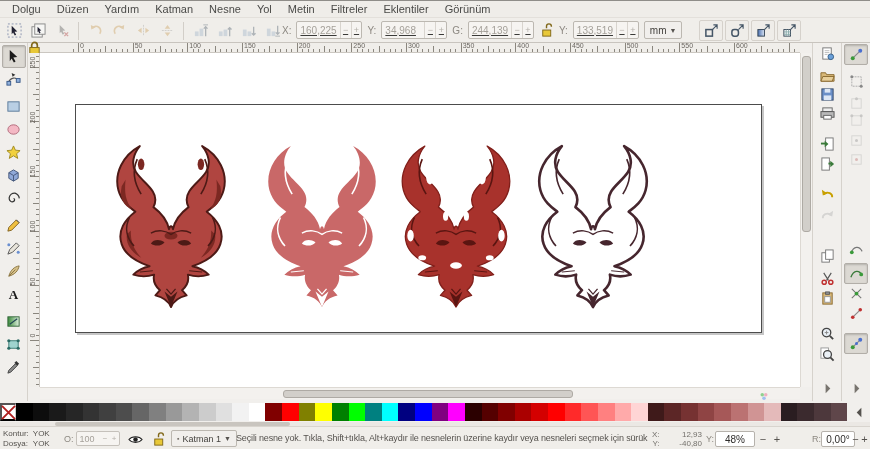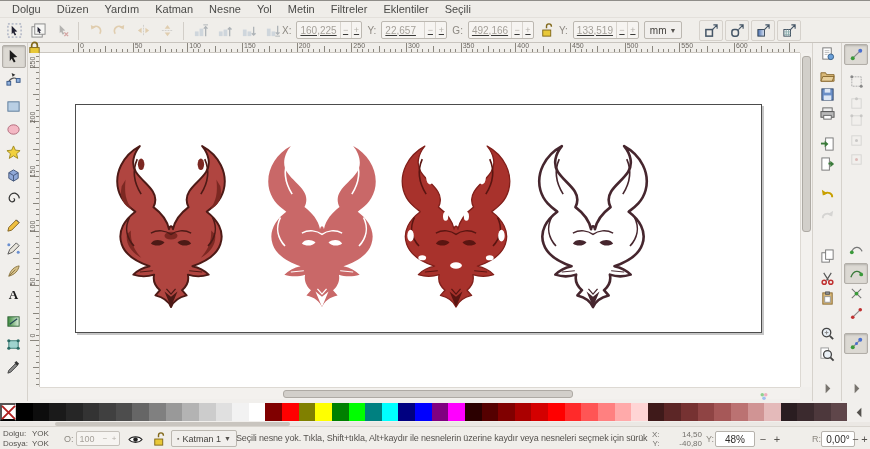--- a/index.html
+++ b/index.html
@@ -143,21 +143,21 @@
   <div class="menubar" id="menubar">
       <span class="menu-item">Dolgu</span>
       <span class="menu-item">Düzen</span>
       <span class="menu-item">Yardım</span>
       <span class="menu-item">Katman</span>
       <span class="menu-item">Nesne</span>
       <span class="menu-item">Yol</span>
       <span class="menu-item">Metin</span>
       <span class="menu-item">Filtreler</span>
       <span class="menu-item">Eklentiler</span>
-      <span class="menu-item">Seçili</span>
+      <span class="menu-item">Görünüm</span>
     </div>
 
   <div class="toolbar">
     <div class="selgrp" id="selgrp">
         <button class="tbtn">
           <span class="icon">
             <svg viewBox="0 0 16 16" width="15" height="15">
               <rect x="1" y="1" width="14" height="14" fill="none" stroke="#8a94b0" stroke-dasharray="2 2"></rect>
               <path d="M5 3l6 6-3 .4 1.8 3.2-1.5.8-1.8-3.2L5 12z" fill="#223"></path>
             </svg>
@@ -255,27 +255,27 @@
       </div>
     <div class="spingrp">
       <span class="spinlbl">X:</span>
       <span class="spin">
         <span class="val">160,225</span>
         <span class="st">−</span>
         <span class="st">+</span>
       </span>
       <span class="spinlbl">Y:</span>
       <span class="spin">
-        <span class="val">22,657</span>
+        <span class="val">34,968</span>
         <span class="st">−</span>
         <span class="st">+</span>
       </span>
       <span class="spinlbl">G:</span>
       <span class="spin">
-        <span class="val">492,166</span>
+        <span class="val">244,139</span>
         <span class="st">−</span>
         <span class="st">+</span>
       </span>
       <span class="icon">
           <svg viewBox="0 0 16 16" width="15" height="15">
             <rect x="4" y="7.5" width="8.5" height="6.5" fill="#e8c838" stroke="#80681a"></rect>
             <path d="M6.5 7V5a2.6 2.6 0 0 1 5.2 0v.6" fill="none" stroke="#80681a" stroke-width="1.5" transform="translate(1.5,-1.5)"></path>
           </svg>
         </span>
       <span class="spinlbl">Y:</span>
@@ -1008,21 +1008,21 @@
           <path d="M10 3L5 8l5 5z" fill="#55524e"></path>
         </svg>
       </span>
   </button>
   <div class="palscroll">
       <div class="palthumb"></div>
     </div>
 
   <div class="statusbar">
     <div class="fs">
-      <span>Dolgu:</span>
+      <span>Kontur:</span>
       <span>YOK</span>
       <span>Dosya:</span>
       <span>YOK</span>
     </div>
     <div class="opa">
       <span>O:</span>
       <span class="opabox">
         <span class="val">100</span>
         <span class="st">−</span>
         <span class="st">+</span>
@@ -1045,21 +1045,21 @@
         </span>
     </button>
     <button class="layerbtn">
       <span style="font-size:7px;color:#78746e">▪</span>
       <span>Katman 1</span>
       <span style="font-size:7px;color:#55524e">▼</span>
     </button>
     <div class="msg">Seçili nesne yok. Tıkla, Shift+tıkla, Alt+kaydır ile nesnelerin üzerine kaydır veya nesneleri seçmek için sürükle.</div>
     <div class="coords">
       <span>X:</span>
-      <span>14,50</span>
+      <span>12,93</span>
       <span>Y:</span>
       <span>-40,80</span>
     </div>
     <span class="zr-lbl" style="left:706px">Y:</span>
     <span class="zrbox" style="left:715px;width:40px">48%</span>
     <button class="zrst" style="left:757px">−</button>
     <button class="zrst" style="left:771px">+</button>
     <span class="zr-lbl" style="left:812px">R:</span>
     <span class="zrbox" style="left:821px;width:34px">0,00°</span>
     <button class="zrst" style="left:851px;width:9px">−</button>

